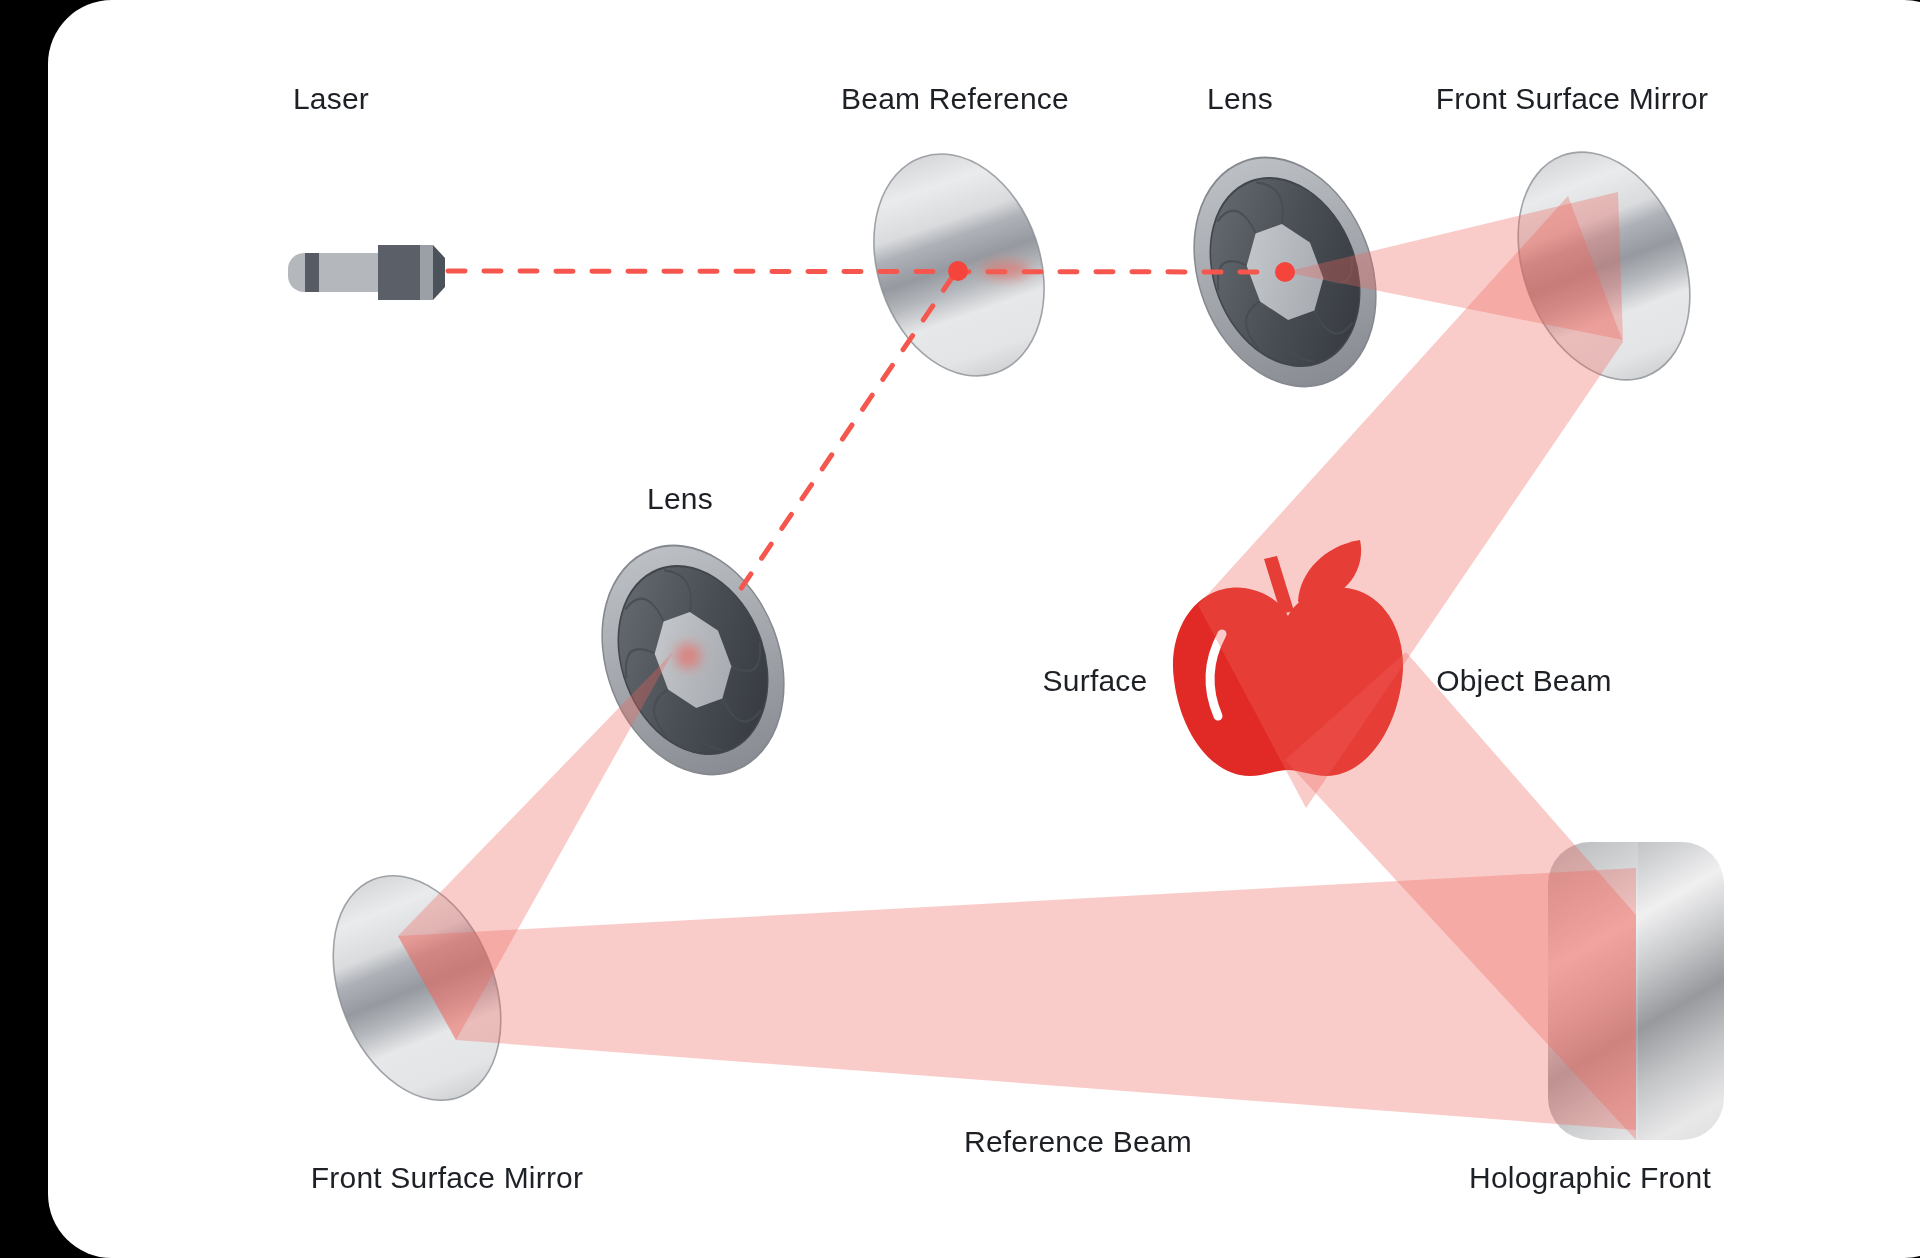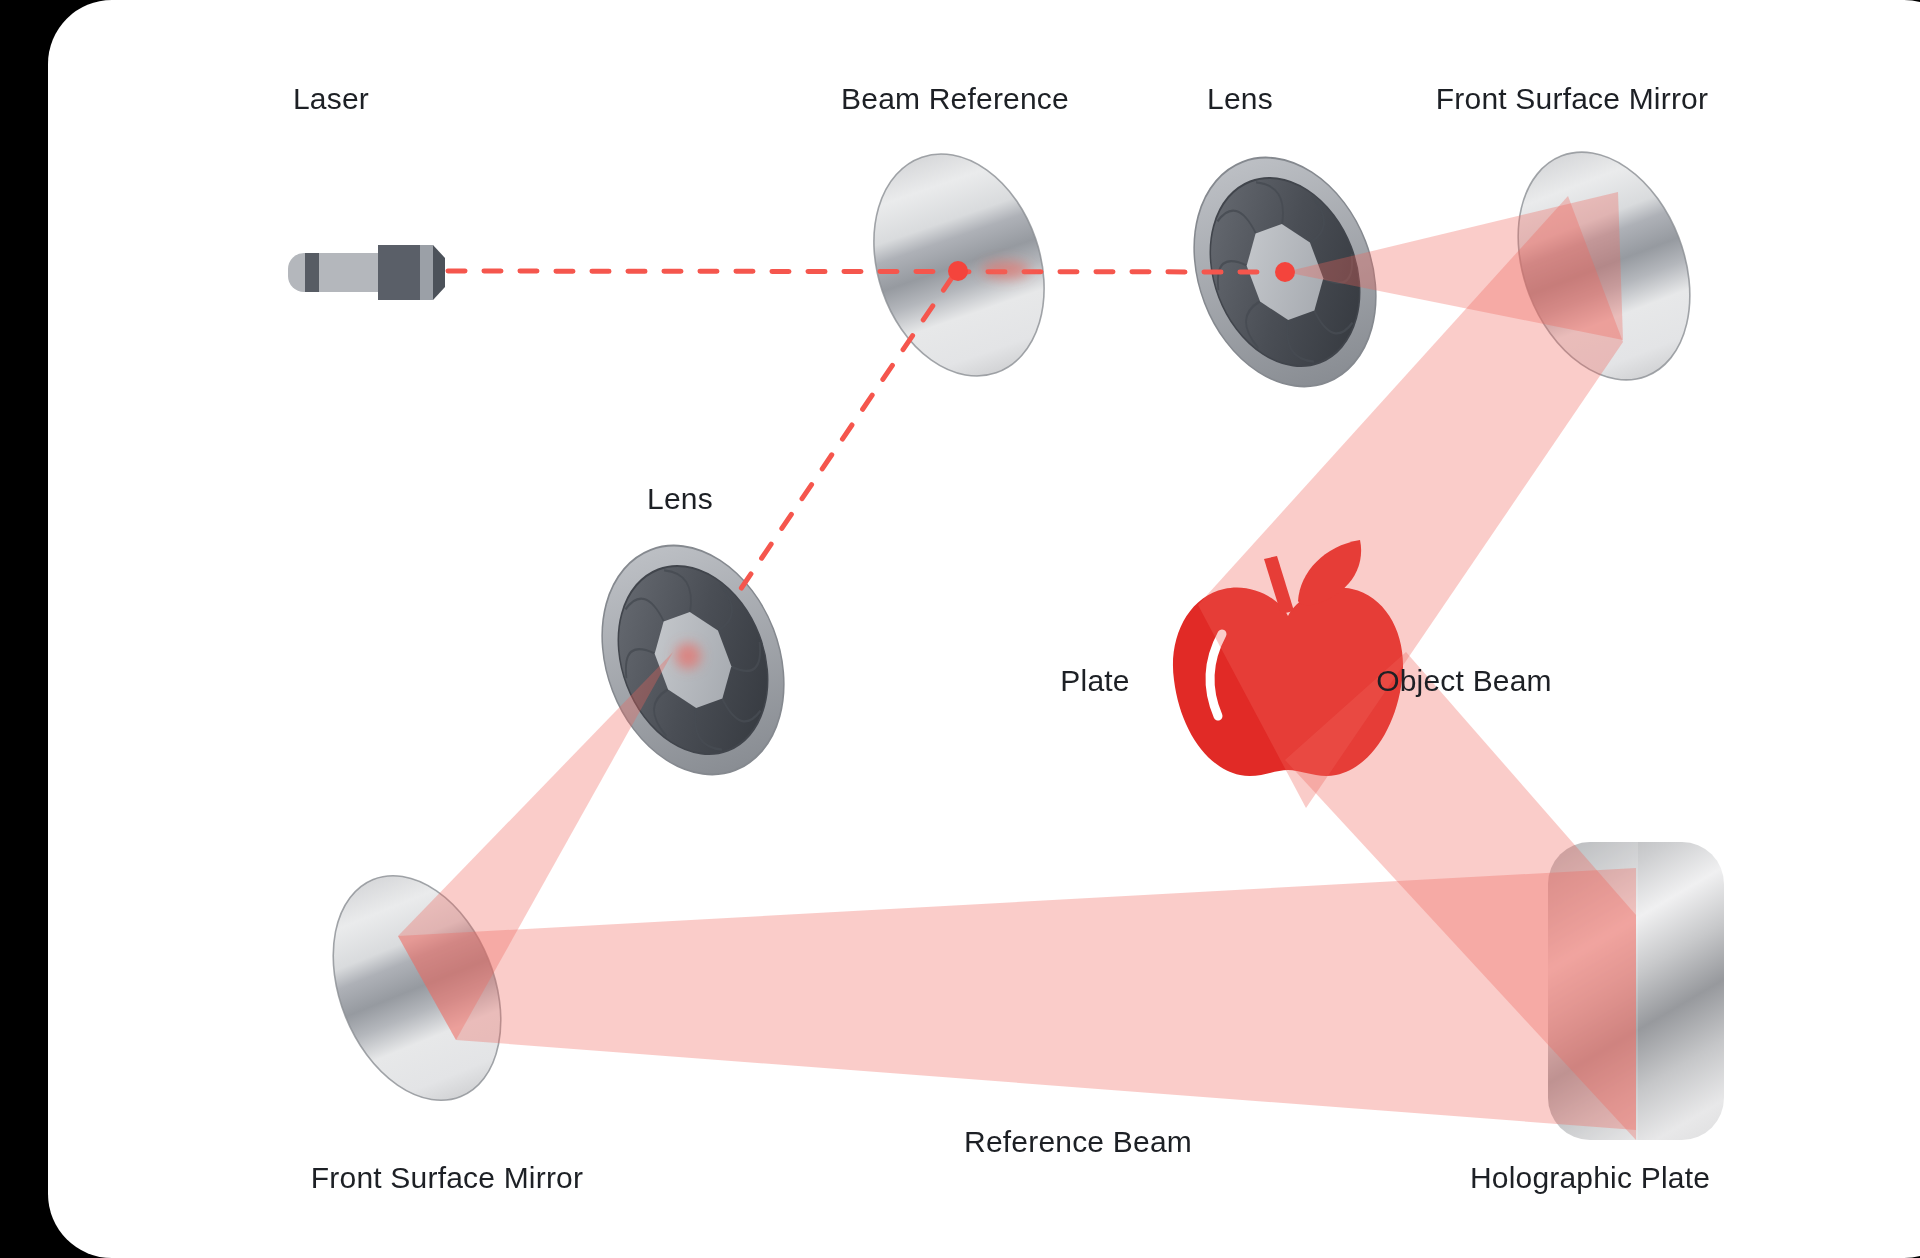--- a/index.html
+++ b/index.html
@@ -156,18 +156,18 @@
     <circle cx="640" cy="656" r="13" style="fill:var(--beam-fill,#f0645a)" fill-opacity="0.6" filter="url(#softBlur)"></circle>
     <circle cx="910" cy="271" r="10" style="fill:var(--dot-red,#f4443c)"></circle>
     <circle cx="1237" cy="272" r="10" style="fill:var(--dot-red,#f4443c)"></circle>
   </svg>
 
   <div class="lbl" style="left:283px;top:99px">Laser</div>
   <div class="lbl" style="left:907px;top:99px">Beam Reference</div>
   <div class="lbl" style="left:1192px;top:99px">Lens</div>
   <div class="lbl" style="left:1524px;top:99px">Front Surface Mirror</div>
   <div class="lbl" style="left:632px;top:499px">Lens</div>
-  <div class="lbl" style="left:1047px;top:681px">Plate</div>
-  <div class="lbl" style="left:1416px;top:681px">Object Beam</div>
+  <div class="lbl" style="left:1047px;top:681px">Surface</div>
+  <div class="lbl" style="left:1476px;top:681px">Object Beam</div>
   <div class="lbl" style="left:399px;top:1178px">Front Surface Mirror</div>
   <div class="lbl" style="left:1030px;top:1142px">Reference Beam</div>
-  <div class="lbl" style="left:1542px;top:1178px">Holographic Plate</div>
+  <div class="lbl" style="left:1542px;top:1178px">Holographic Front</div>
 </div>
 
 </body></html>

